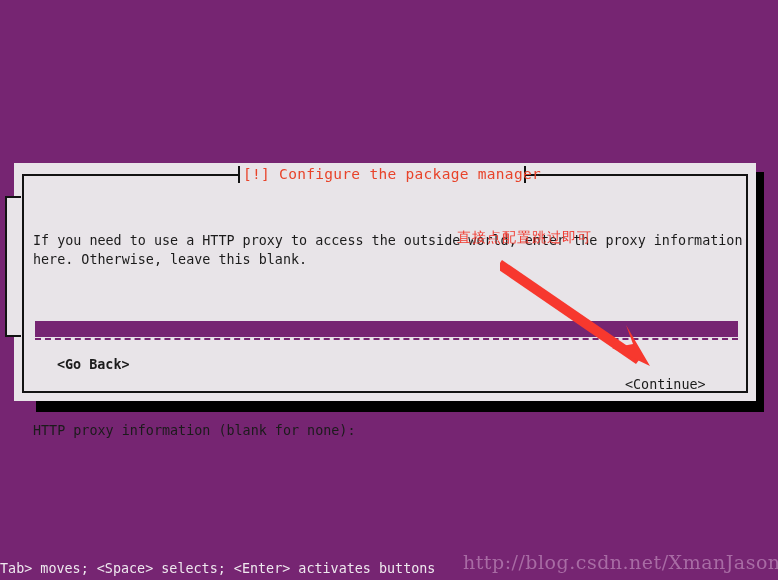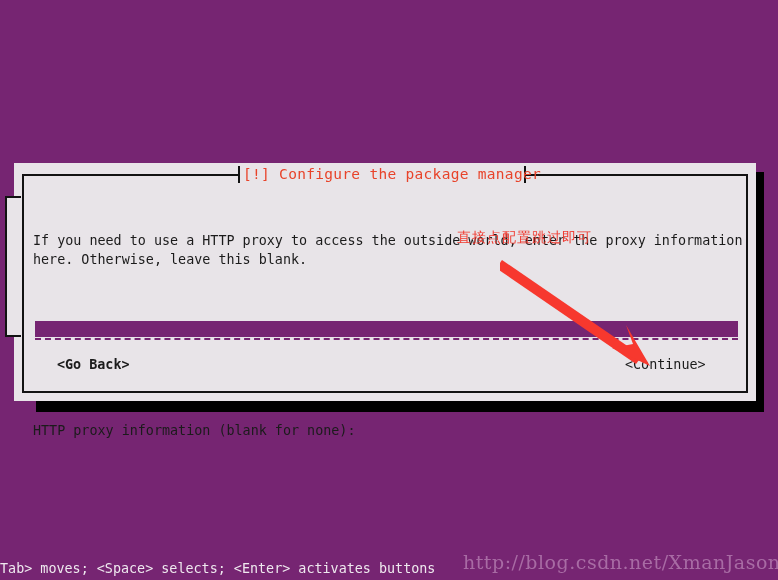--- a/index.html
+++ b/index.html
@@ -165,21 +165,21 @@
     color: #1b1b1b;
     font-size: 13.4px;
     line-height: 18px;
     white-space: nowrap;
     background: transparent;
     border: none;
     font-family: inherit;
     padding: 0;
   }
   #go-back-button  { left: 57px;  top: 356px; font-weight: bold; }
-  #continue-button { left: 625px; top: 356px; }
+  #continue-button { left: 625px; top: 376px; }
 
   
   #cn-annotation {
     position: absolute;
     left: 457px;
     top: 229px;
     color: #f03a30;
     font-family: Liberation Mono, monospace;
     font-size: 14px;
     line-height: 18px;

